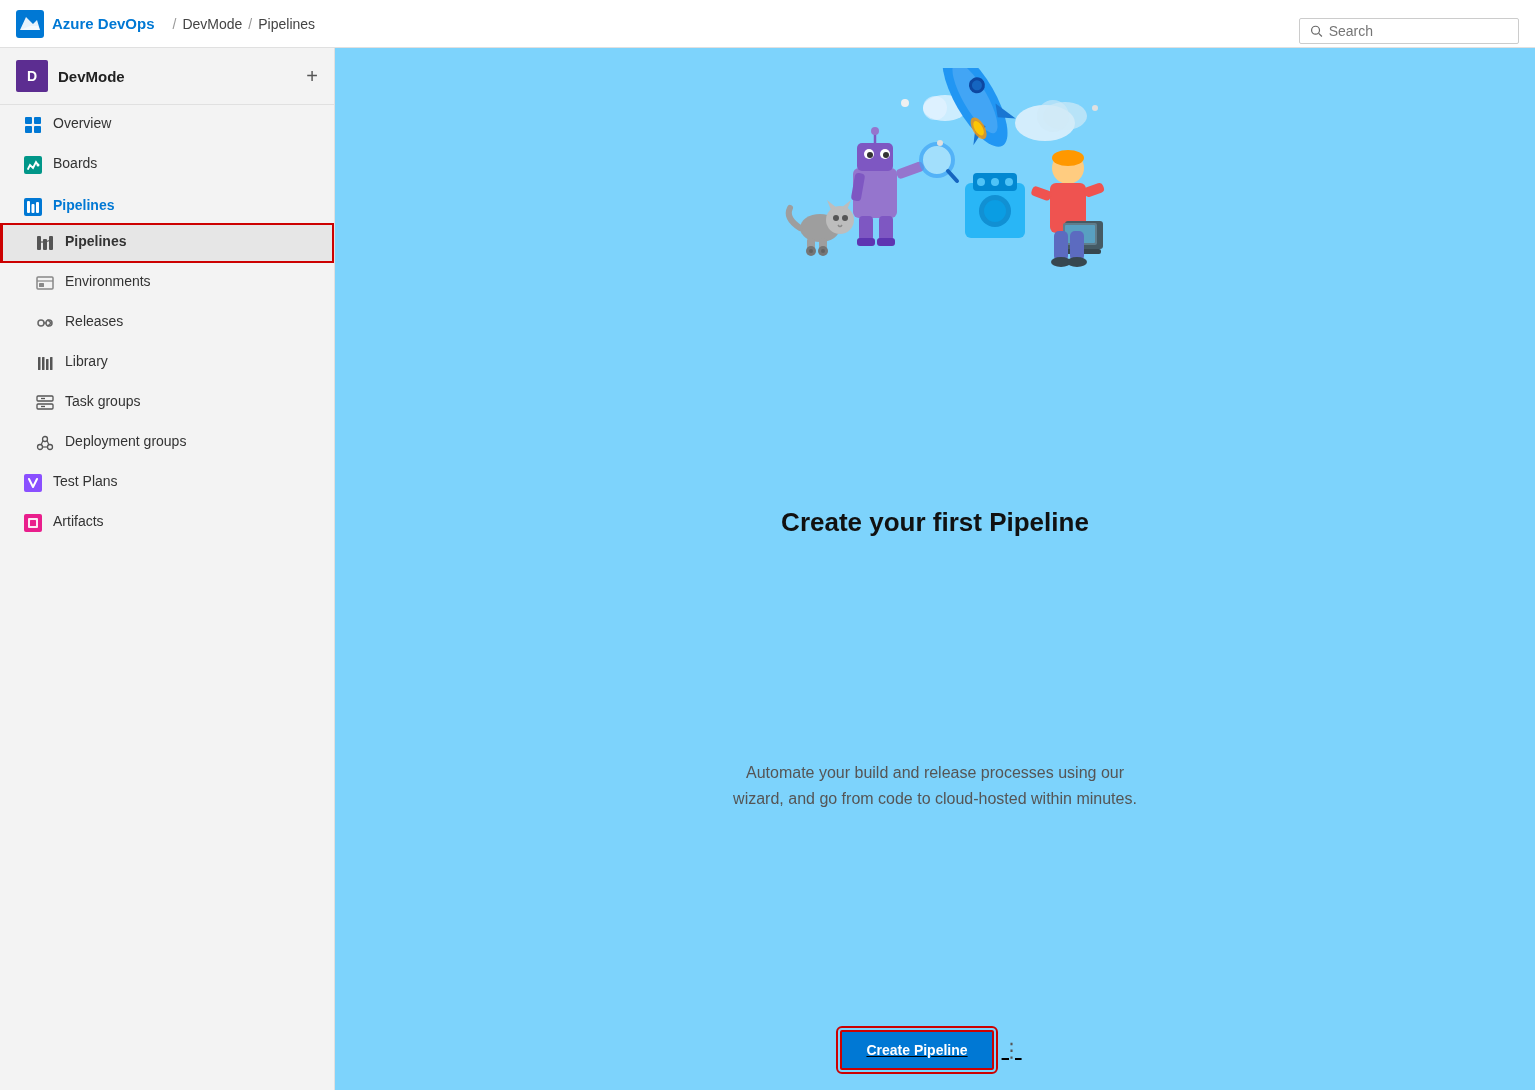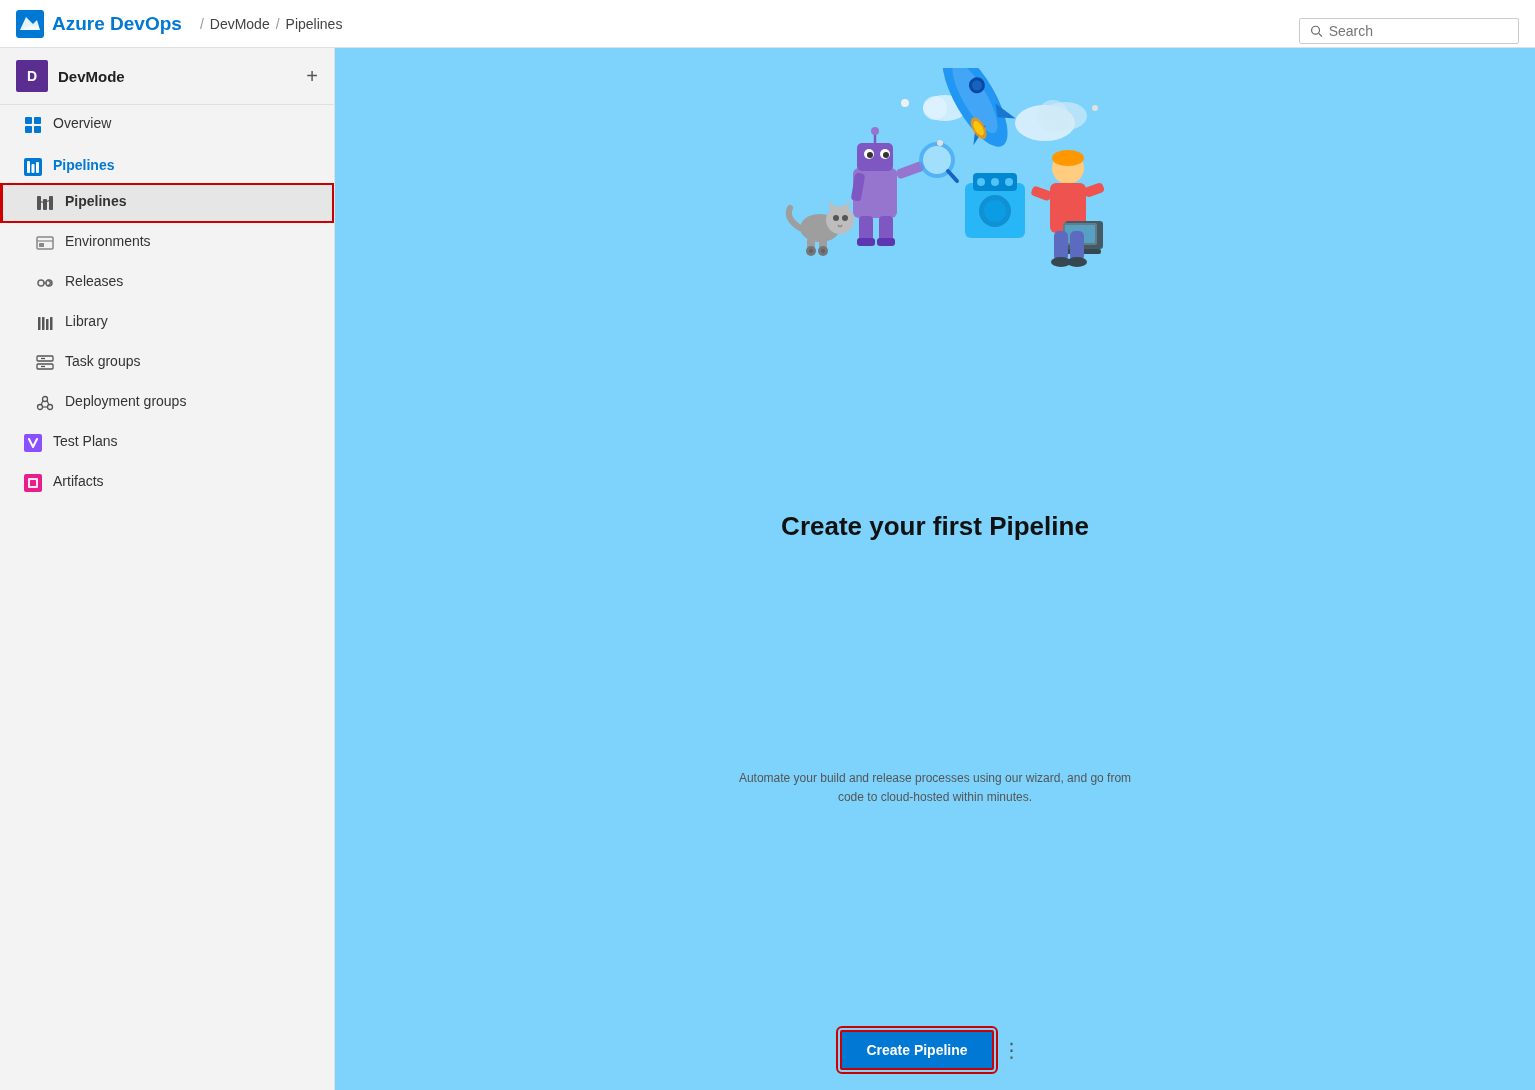--- a/index.html
+++ b/index.html
@@ -14,21 +14,21 @@
       align-items: center;
       padding: 0 16px;
       gap: 12px;
       flex-shrink: 0;
       z-index: 10;
     }
     .top-bar-logo {
       display: flex;
       align-items: center;
       gap: 8px;
-      font-size: 19px;
+      font-size: 15px;
       font-weight: 600;
       color: #0078d4;
       cursor: pointer;
     }
     .logo-icon {
       width: 28px;
       height: 28px;
     }
     .top-bar-breadcrumb {
       display: flex;
@@ -178,32 +178,33 @@
     }
 
     .hero-title {
       font-size: 26px;
       font-weight: 700;
       color: #111;
       margin-bottom: 16px;
       text-align: center;
     }
     .hero-subtitle {
-      font-size: 12px;
+      font-size: 16px;
       color: #555;
       text-align: center;
       max-width: 420px;
       line-height: 1.6;
       margin-bottom: 28px;
       margin-top: 16px;
     }
     .hero-actions {
       display: flex;
       align-items: center;
       gap: 0;
+      text-decoration: underline;
     }
     .create-btn {
       background: #0078d4;
       color: #fff;
       border: 2px solid #cc0000;
       border-radius: 2px;
       padding: 10px 24px;
       font-size: 14px;
       font-weight: 600;
       cursor: pointer;
@@ -275,20 +276,30 @@
         <svg width="18" height="18" viewBox="0 0 18 18" fill="none">
           <rect x="1" y="1" width="7" height="7" rx="1" fill="#0078d4"></rect>
           <rect x="10" y="1" width="7" height="7" rx="1" fill="#0078d4"></rect>
           <rect x="1" y="10" width="7" height="7" rx="1" fill="#0078d4"></rect>
           <rect x="10" y="10" width="7" height="7" rx="1" fill="#0078d4"></rect>
         </svg>
       </span>
       <span>Overview</span>
     </div>
 
+    <div class="nav-item">
+      <span class="nav-icon">
+        <svg width="20" height="20" viewBox="0 0 20 20">
+          <rect x="1" y="1" width="18" height="18" rx="2" fill="#009688"></rect>
+          <path d="M5 14 L7 10 L10 13 L13 7 L15 10" stroke="white" stroke-width="1.8" fill="none" stroke-linecap="round"></path>
+          <circle cx="15" cy="10" r="1.5" fill="white"></circle>
+        </svg>
+      </span>
+      <span>Boards</span>
+    </div>
 
 
     <div class="nav-item section-header">
       <span class="nav-icon">
         <svg width="20" height="20" viewBox="0 0 20 20">
           <rect x="1" y="1" width="18" height="18" rx="2" fill="#0078d4"></rect>
           <rect x="4" y="4" width="3" height="12" rx="1" fill="white"></rect>
           <rect x="8.5" y="7" width="3" height="9" rx="1" fill="white"></rect>
           <rect x="13" y="5" width="3" height="11" rx="1" fill="white"></rect>
         </svg>

